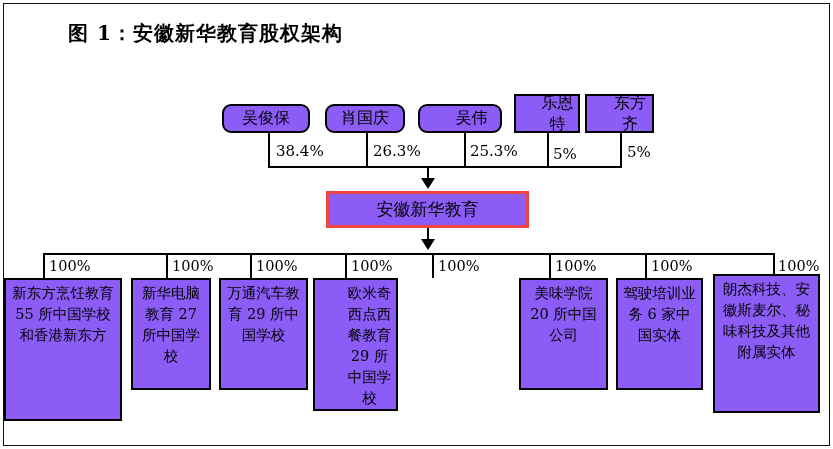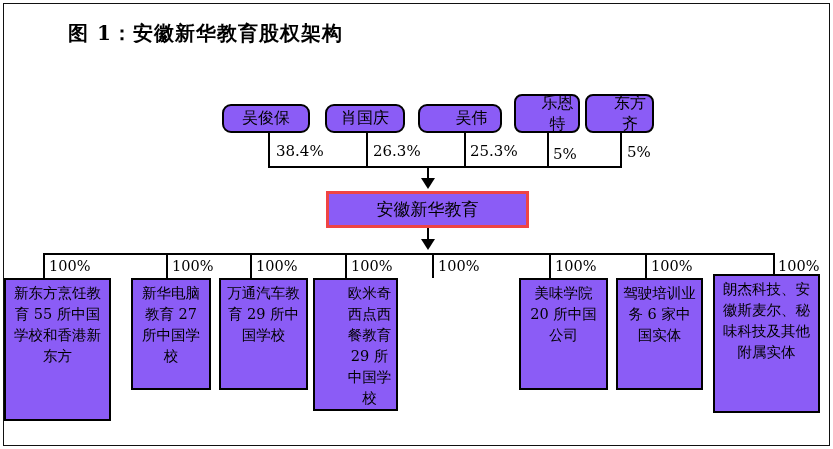--- a/index.html
+++ b/index.html
@@ -54,21 +54,21 @@
     font-family: "DejaVu Serif", "Liberation Serif", serif;
   }
   .shareholder {
     border: 2px solid #000;
     border-radius: 9px;
     font-size: 16px;
     height: 29px;
   }
   .shareholder-sq {
     border: 2px solid #000;
-    border-radius: 8px;
+    border-radius: 0;
     font-size: 16px;
     padding-left: 21px;
   }
   .central {
     border: 3px solid #ef4444;
     font-size: 17px;
   }
   .sub {
     border: 2px solid #000;
     font-size: 14.5px;
@@ -167,21 +167,21 @@
 
   <div class="pct pct-sm" style="left:49px;  top:258px;">100%</div>
   <div class="pct pct-sm" style="left:172px; top:258px;">100%</div>
   <div class="pct pct-sm" style="left:256px; top:258px;">100%</div>
   <div class="pct pct-sm" style="left:351px; top:258px;">100%</div>
   <div class="pct pct-sm" style="left:438px; top:258px;">100%</div>
   <div class="pct pct-sm" style="left:555px; top:258px;">100%</div>
   <div class="pct pct-sm" style="left:651px; top:258px;">100%</div>
   <div class="pct pct-sm" style="left:778px; top:258px;">100%</div>
 
-  <div class="node sub" style="left:4px; top:278px; width:107px; height:143px;">
+  <div class="node sub" style="left:4px; top:278px; width:118px; height:143px;">
     <span>新东方烹饪教育 55 所中国学校和香港新东方</span>
   </div>
   <div class="node sub" style="left:131px; top:278px; width:80px; height:112px;">
     <span>新华电脑教育 27 所中国学校</span>
   </div>
   <div class="node sub" style="left:219px; top:278px; width:89px; height:112px;">
     <span>万通汽车教育 29 所中国学校</span>
   </div>
   <div class="node sub" style="left:313px; top:278px; width:85px; height:133px;padding-left:32px;">
     <span>欧米奇西点西餐教育 29 所中国学校</span>

